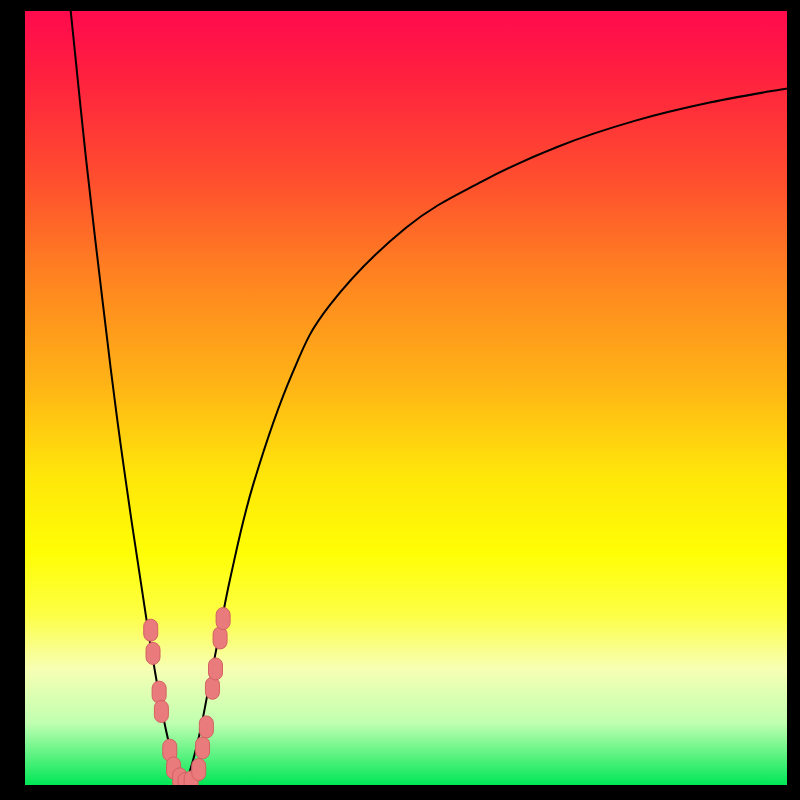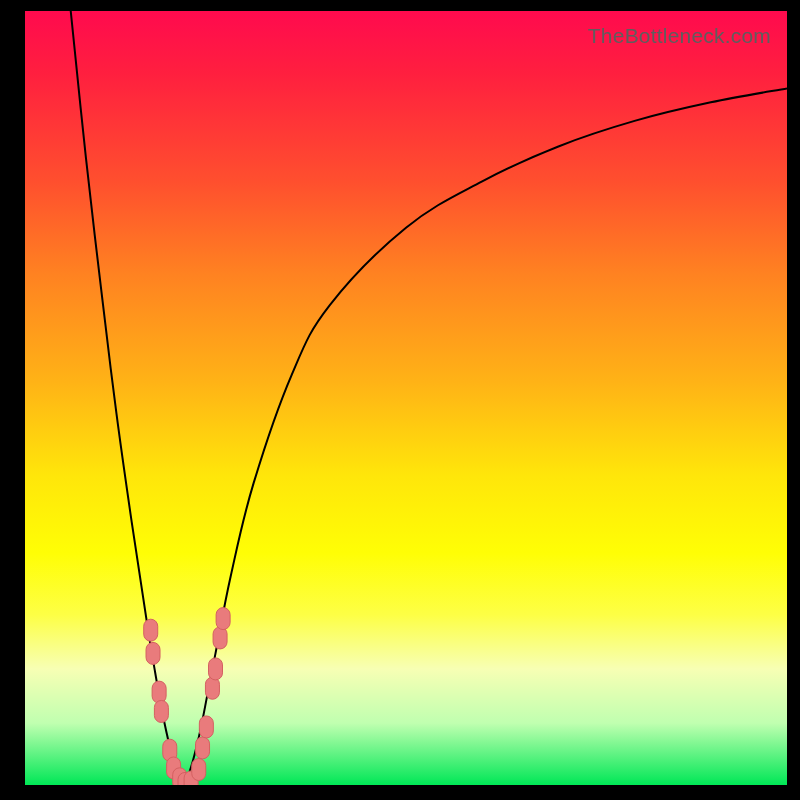--- a/index.html
+++ b/index.html
@@ -62,21 +62,20 @@
     height: 100%;
     z-index: 3;
   }
 </style>
 </head>
 <body>
 
 <div class="frame">
   <div class="plot-area">
 
-    <div class="watermark">TheBottleneck.com</div>
 
     <svg class="curves" viewBox="0 0 762 774" preserveAspectRatio="none">
       <path id="left-branch-path" fill="none" stroke="#000000" stroke-width="2" d="M 45.72 0 C 48.4632 26.47079999999999, 55.4736 96.90479999999995, 60.96 147.05999999999995 C 66.4464 197.21519999999992, 70.7136 232.66439999999997, 76.2 278.64 C 81.6864 324.6156, 85.9536 360.684, 91.44 402.48 C 96.9264 444.276, 101.1936 473.2236, 106.68 510.84 C 112.16640000000001 548.4564, 117.8052 584.9892, 121.92 611.46 C 126.0348 637.9308000000001, 126.79680000000002 641.8782, 129.54000000000002 657.9 C 132.28320000000002 673.9218, 134.4168 686.538, 137.16 700.47 C 139.9032 714.402, 142.0368 724.57236, 144.78 735.3 C 147.5232 746.0276399999999, 149.6568 753.102, 152.4 760.068 C 155.1432 767.034, 158.64839999999998 771.49224, 160.01999999999998 774"></path>
       <path id="right-branch-path" fill="none" stroke="#000000" stroke-width="2" d="M 160.01999999999998 774 C 161.39159999999998 769.8204, 164.8968 760.5323999999999, 167.64000000000001 750.78 C 170.38320000000002 741.0276, 172.51680000000002 732.3588, 175.26000000000002 719.8199999999999 C 178.00320000000002 707.2811999999999, 180.1368 695.052, 182.88 681.12 C 185.6232 667.188, 186.3852 663.318, 190.5 642.42 C 194.6148 621.5219999999999, 198.882 595.6704, 205.74 565.02 C 212.598 534.3696, 217.6272 508.3632, 228.6 472.14 C 239.5728 435.91679999999997, 252.98399999999998 395.82359999999994, 266.7 363.78 C 280.416 331.7364, 284.226 320.5908, 304.8 294.12 C 325.374 267.6492, 353.568 239.01120000000003, 381 216.72000000000003 C 408.432 194.42880000000002, 429.768 184.90859999999998, 457.2 170.27999999999997 C 484.632 155.65139999999997, 505.96799999999996 146.31696000000005, 533.4 135.45000000000005 C 560.832 124.58304000000005, 582.168 117.84924000000002, 609.6 109.90800000000002 C 637.032 101.96676000000001, 658.368 97.18344, 685.8000000000001 91.332 C 713.2320000000001 85.48055999999998, 748.284 79.90775999999998, 762 77.39999999999998"></path>
     </svg>
 
     <svg class="markers" viewBox="0 0 762 774" preserveAspectRatio="none">
       <g id="marker-group">
           <rect x="118.73" y="608.2" width="14" height="22" rx="7" ry="7" fill="#e97b7c" stroke="#d46061" stroke-width="1"></rect>
           <rect x="121.01600000000002" y="631.42" width="14" height="22" rx="7" ry="7" fill="#e97b7c" stroke="#d46061" stroke-width="1"></rect>

